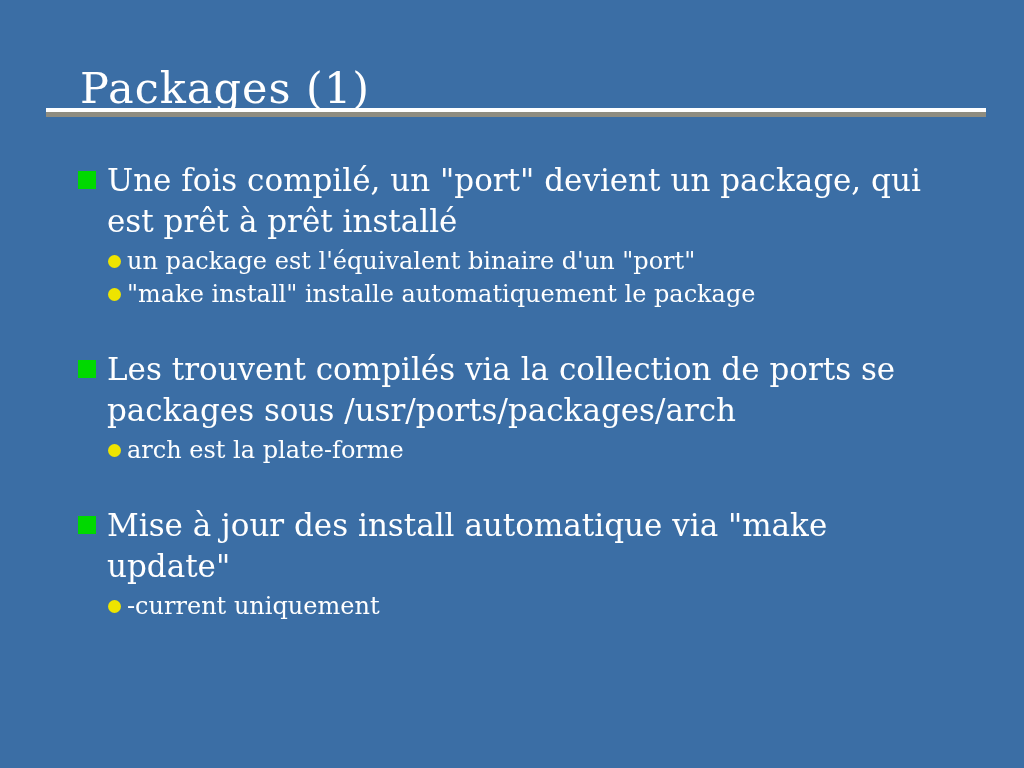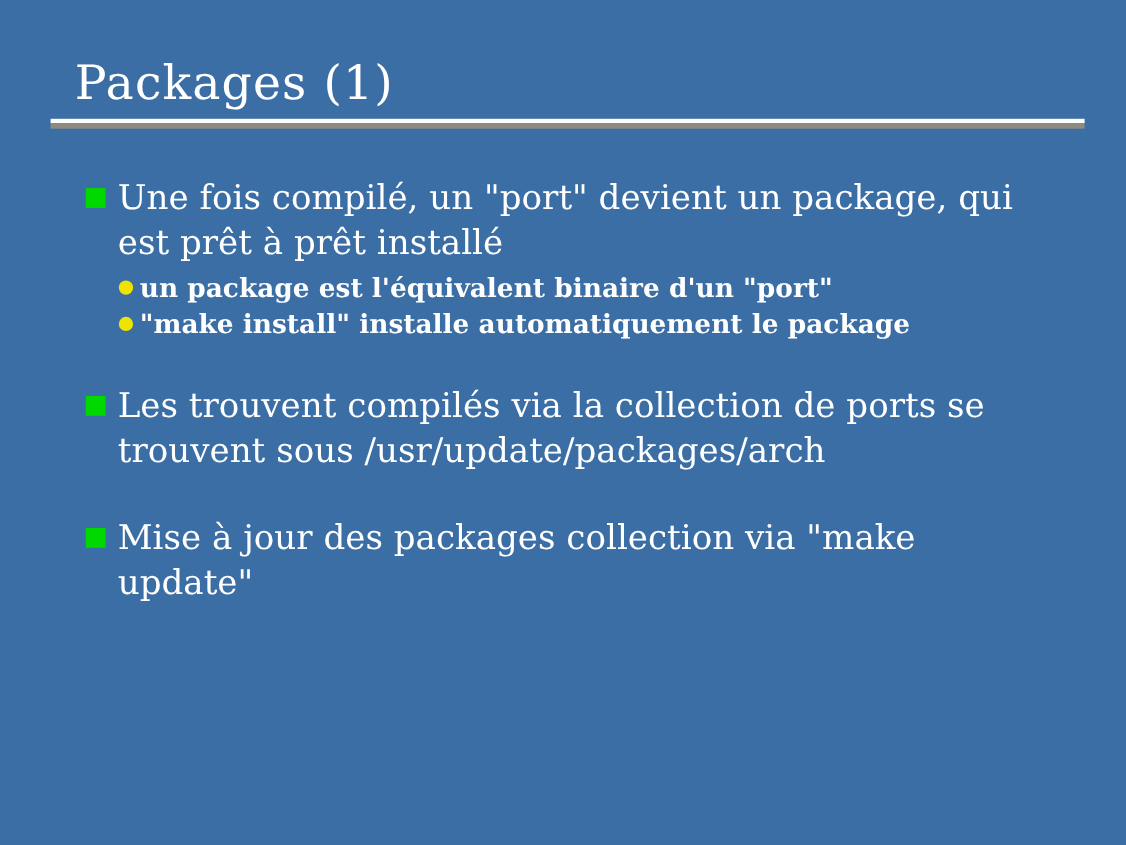--- a/index.html
+++ b/index.html
@@ -16,21 +16,21 @@
     position: relative;
     width: 1024px;
     height: 768px;
     background: var(--bg, #3B6EA5);
     color: var(--text-color, #FFFFFF);
   }
   .page-title {
     position: absolute;
     left: 64px;
     top: 47px;
-    margin: 4px;
+    margin: 16px;
     font-size: 43px;
     font-weight: normal;
     letter-spacing: 1px;
     line-height: 1.2;
     color: var(--text-color, #FFFFFF);
   }
   .title-rule {
     position: absolute;
     left: 46px;
     top: 108px;
@@ -70,21 +70,20 @@
     line-height: 41px;
   }
   .bullet-text .line {
     display: block;
     white-space: nowrap;
   }
   .sub-bullet-list {
     list-style: none;
     margin: 3px 0 0 30px;
     padding: 0;
-    font-weight: bold;
   }
   .sub-bullet-item {
     display: flex;
     align-items: flex-start;
   }
   .bullet-dot {
     flex: 0 0 13px;
     width: 13px;
     height: 13px;
     margin-top: 10px;
@@ -129,28 +128,40 @@
     <span class="sub-bullet-text">"make install" installe automatiquement le package</span>
   </li>
 </ul>
   </div>
 
   <div class="bullet-group">
     <div class="bullet-row">
       <span class="bullet-square"></span>
       <span class="bullet-text">
             <span class="line">Les trouvent compilés via la collection de ports se</span>
-            <span class="line">trouvent sous /usr/update/packages/arch</span>
+            <span class="line">packages sous /usr/ports/packages/arch</span>
           </span>
     </div>
+    <ul class="sub-bullet-list">
+  <li class="sub-bullet-item">
+    <span class="bullet-dot"></span>
+    <span class="sub-bullet-text">arch est la plate-forme</span>
+  </li>
+</ul>
   </div>
 
   <div class="bullet-group">
     <div class="bullet-row">
       <span class="bullet-square"></span>
       <span class="bullet-text">
-            <span class="line">Mise à jour des packages collection via "make</span>
+            <span class="line">Mise à jour des install automatique via "make</span>
             <span class="line">update"</span>
           </span>
     </div>
+    <ul class="sub-bullet-list">
+  <li class="sub-bullet-item">
+    <span class="bullet-dot"></span>
+    <span class="sub-bullet-text">-current uniquement</span>
+  </li>
+</ul>
   </div>
 </div>
 </div>
 
 </body></html>

